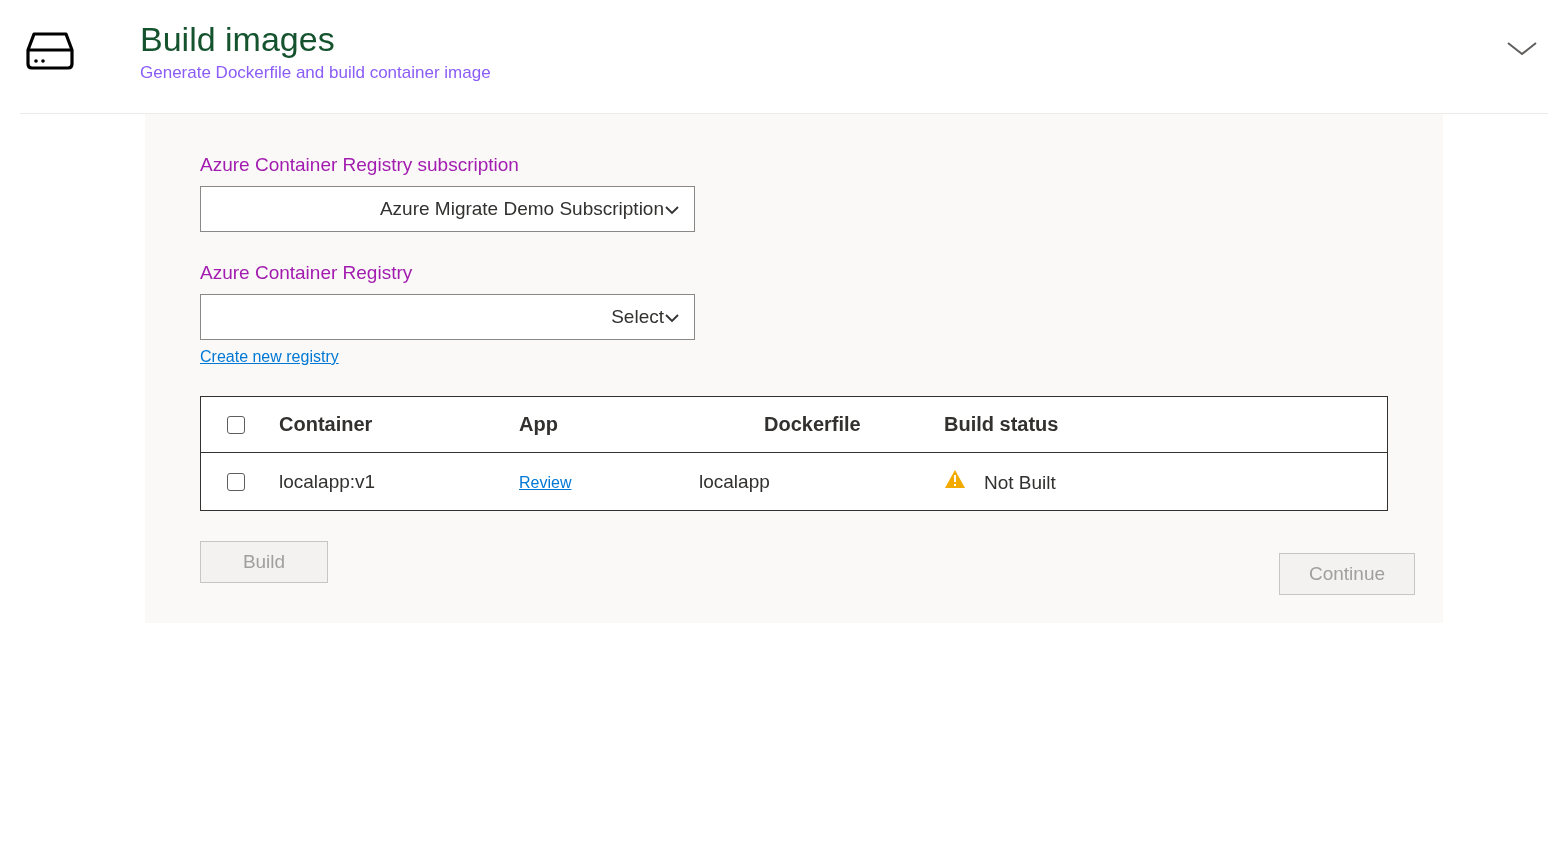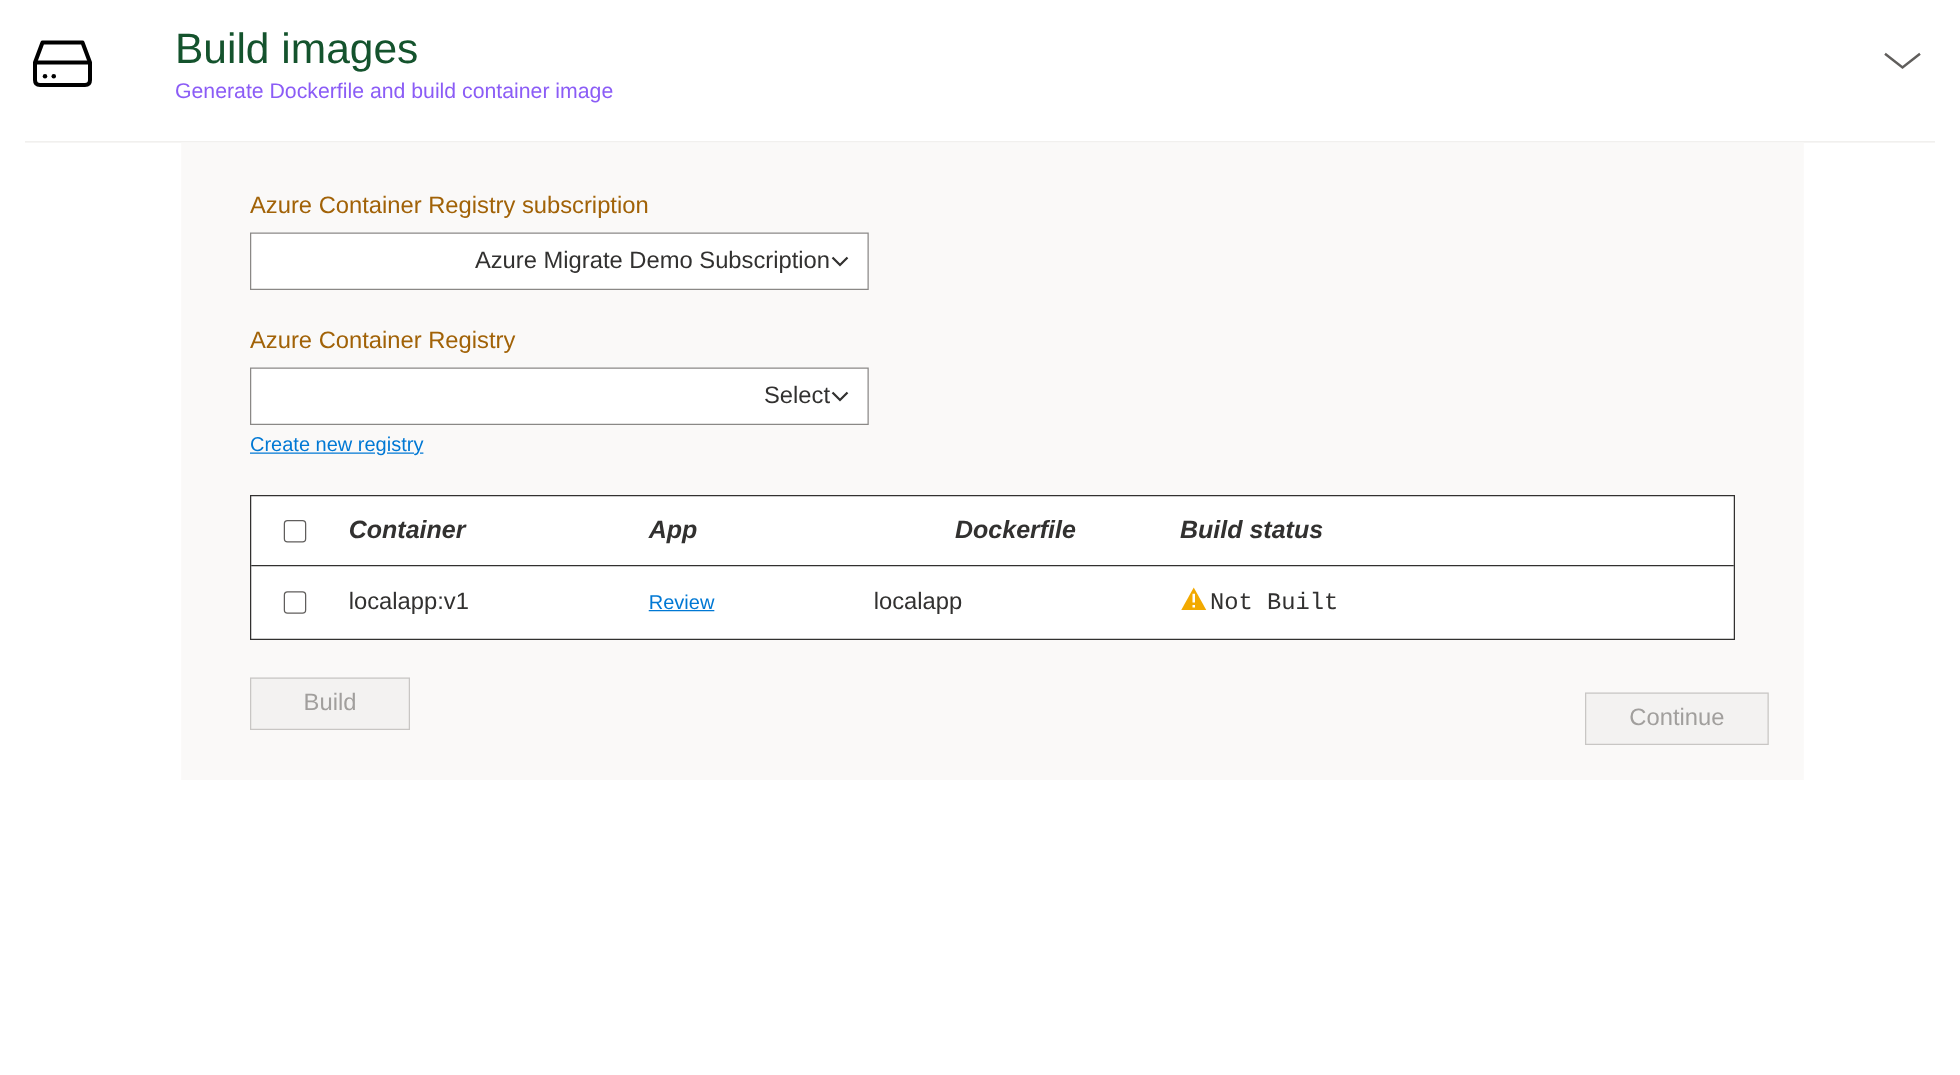--- a/index.html
+++ b/index.html
@@ -54,21 +54,21 @@
       margin-top: 0;
       padding: 40px 55px 40px 55px;
       position: relative;
     }
     .field-group {
       margin-bottom: 30px;
     }
     .field-label {
       font-size: 19px;
       font-weight: 400;
-      color: #a16207;
+      color: #a21caf;
       margin-bottom: 10px;
     }
     .select-box {
       width: 495px;
       height: 46px;
       background: #ffffff;
       border: 1px solid #8a8886;
       display: flex;
       align-items: center;
       justify-content: flex-end;
@@ -102,21 +102,20 @@
       border: 1px solid #323130;
       width: 100%;
       background: #ffffff;
     }
     .table-row {
       display: flex;
       align-items: center;
     }
     .table-header {
       border-bottom: 1px solid #323130;
-      font-style: italic;
     }
     .th {
       font-size: 20px;
       font-weight: 700;
       color: #323130;
       padding: 16px 8px;
     }
     .td {
       font-size: 19px;
       font-weight: 400;
@@ -143,23 +142,22 @@
     .checkbox {
       width: 18px;
       height: 18px;
       border: 1.5px solid #605e5c;
       border-radius: 3px;
       cursor: pointer;
       background: #ffffff;
     }
     .status-cell {
       display: flex;
-      align-items: center;
-      gap: 2px;
-      font-family: Liberation Mono, monospace;
+      align-items: flex-end;
+      gap: 18px;
     }
     .warn-icon {
       flex-shrink: 0;
     }
     .build-button {
       margin-top: 30px;
       width: 128px;
       height: 42px;
       background: #f3f2f1;
       border: 1px solid #c8c6c4;
@@ -167,21 +165,21 @@
       font-size: 19px;
       cursor: pointer;
       display: flex;
       align-items: center;
       justify-content: center;
     }
     .continue-button {
       position: absolute;
       right: 28px;
       bottom: 28px;
-      width: 147px;
+      width: 136px;
       height: 42px;
       background: #f3f2f1;
       border: 1px solid #c8c6c4;
       color: #a19f9d;
       font-size: 19px;
       cursor: pointer;
       display: flex;
       align-items: center;
       justify-content: center;
     }

